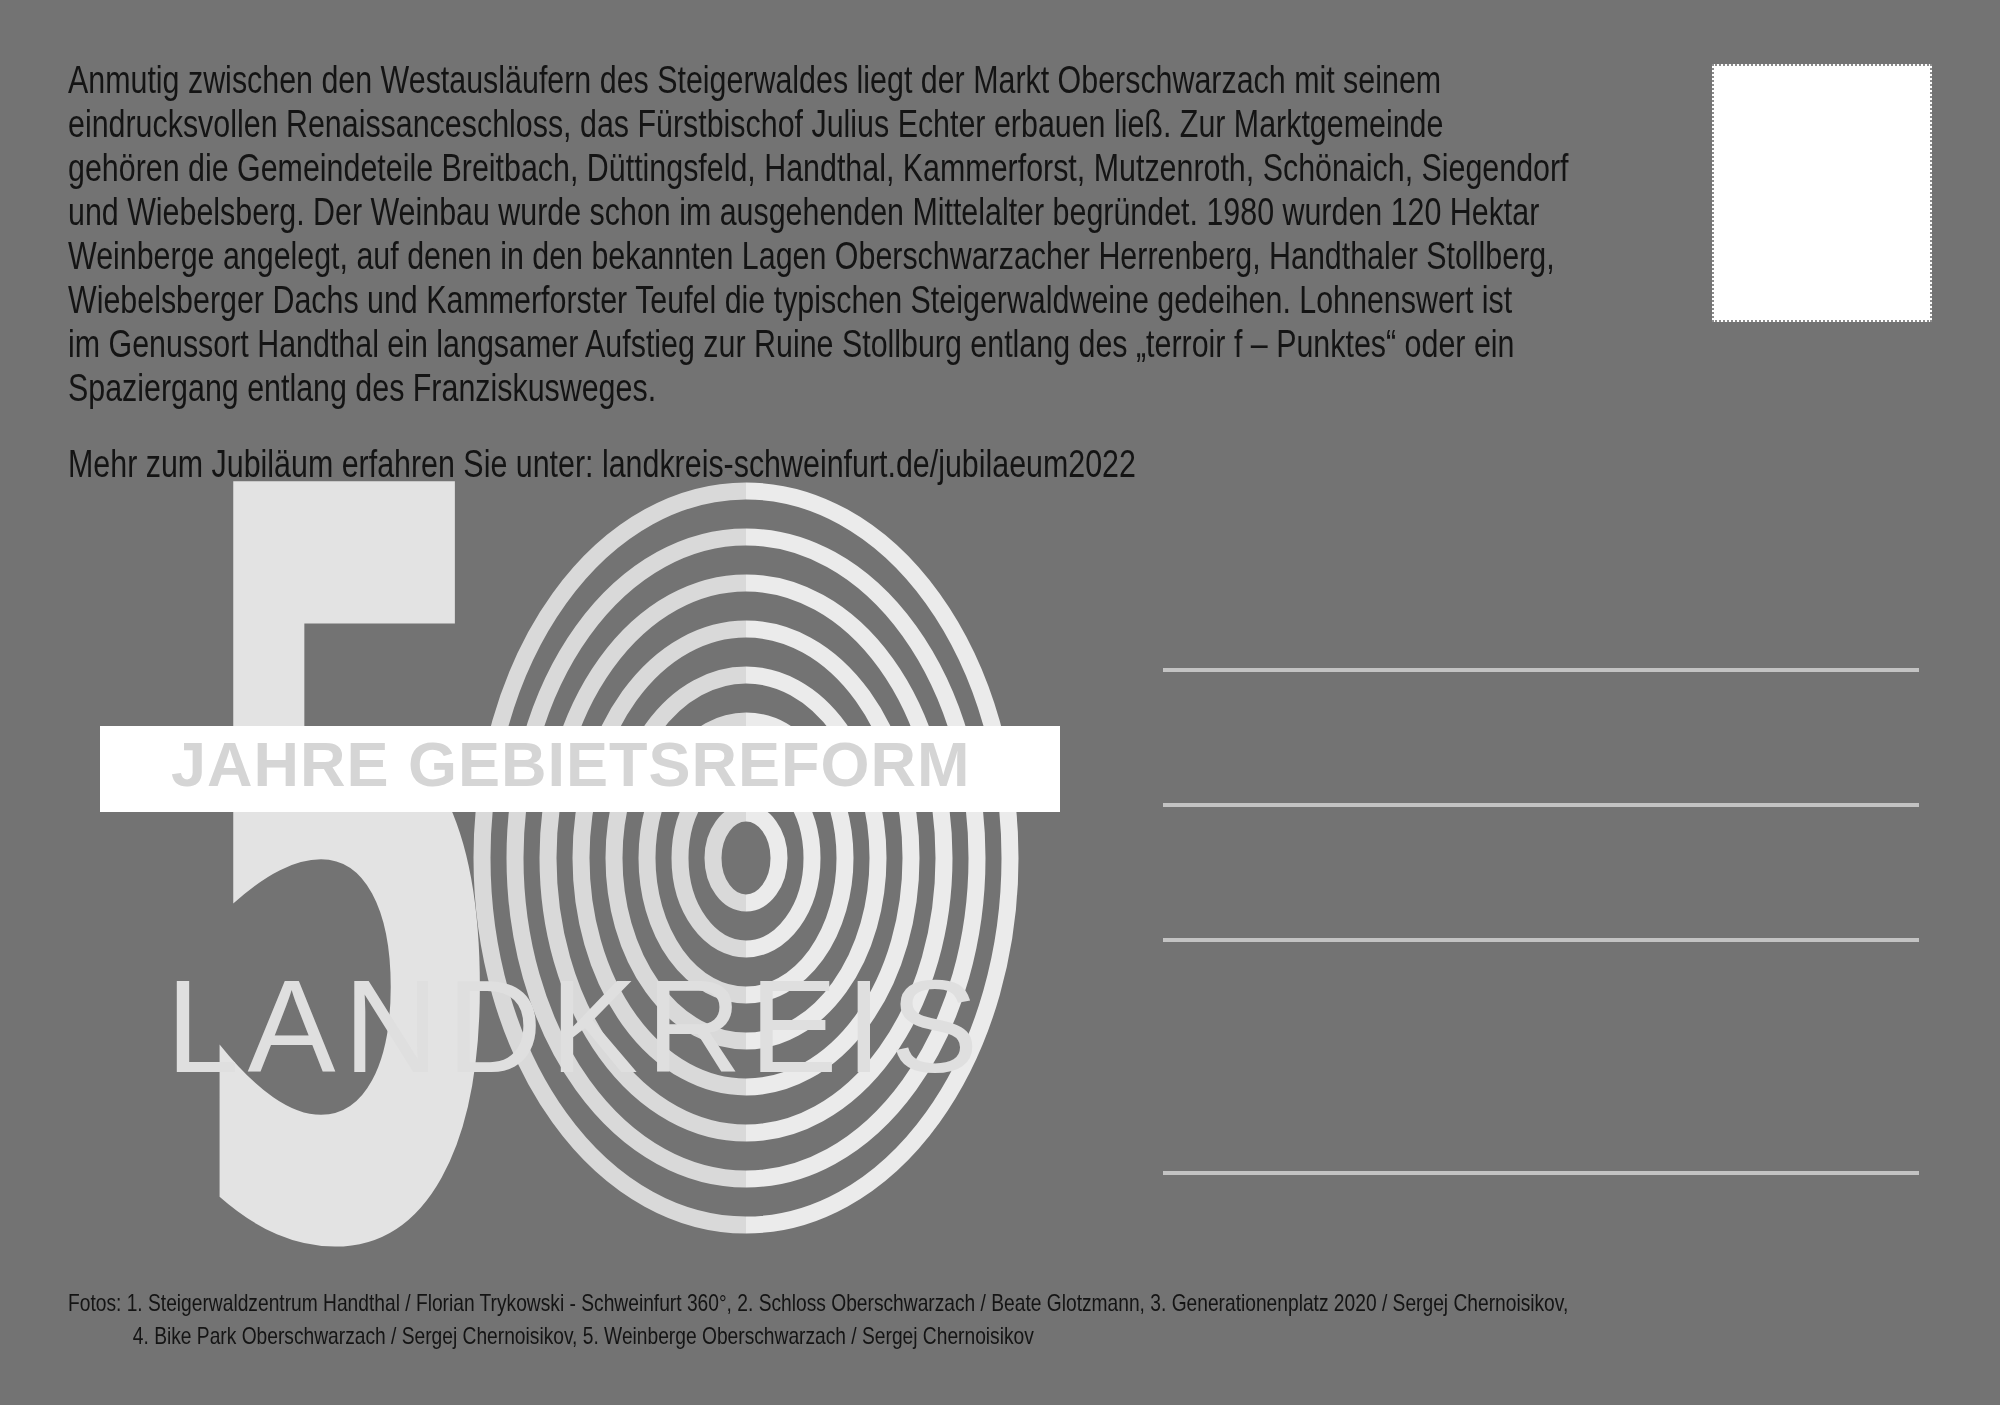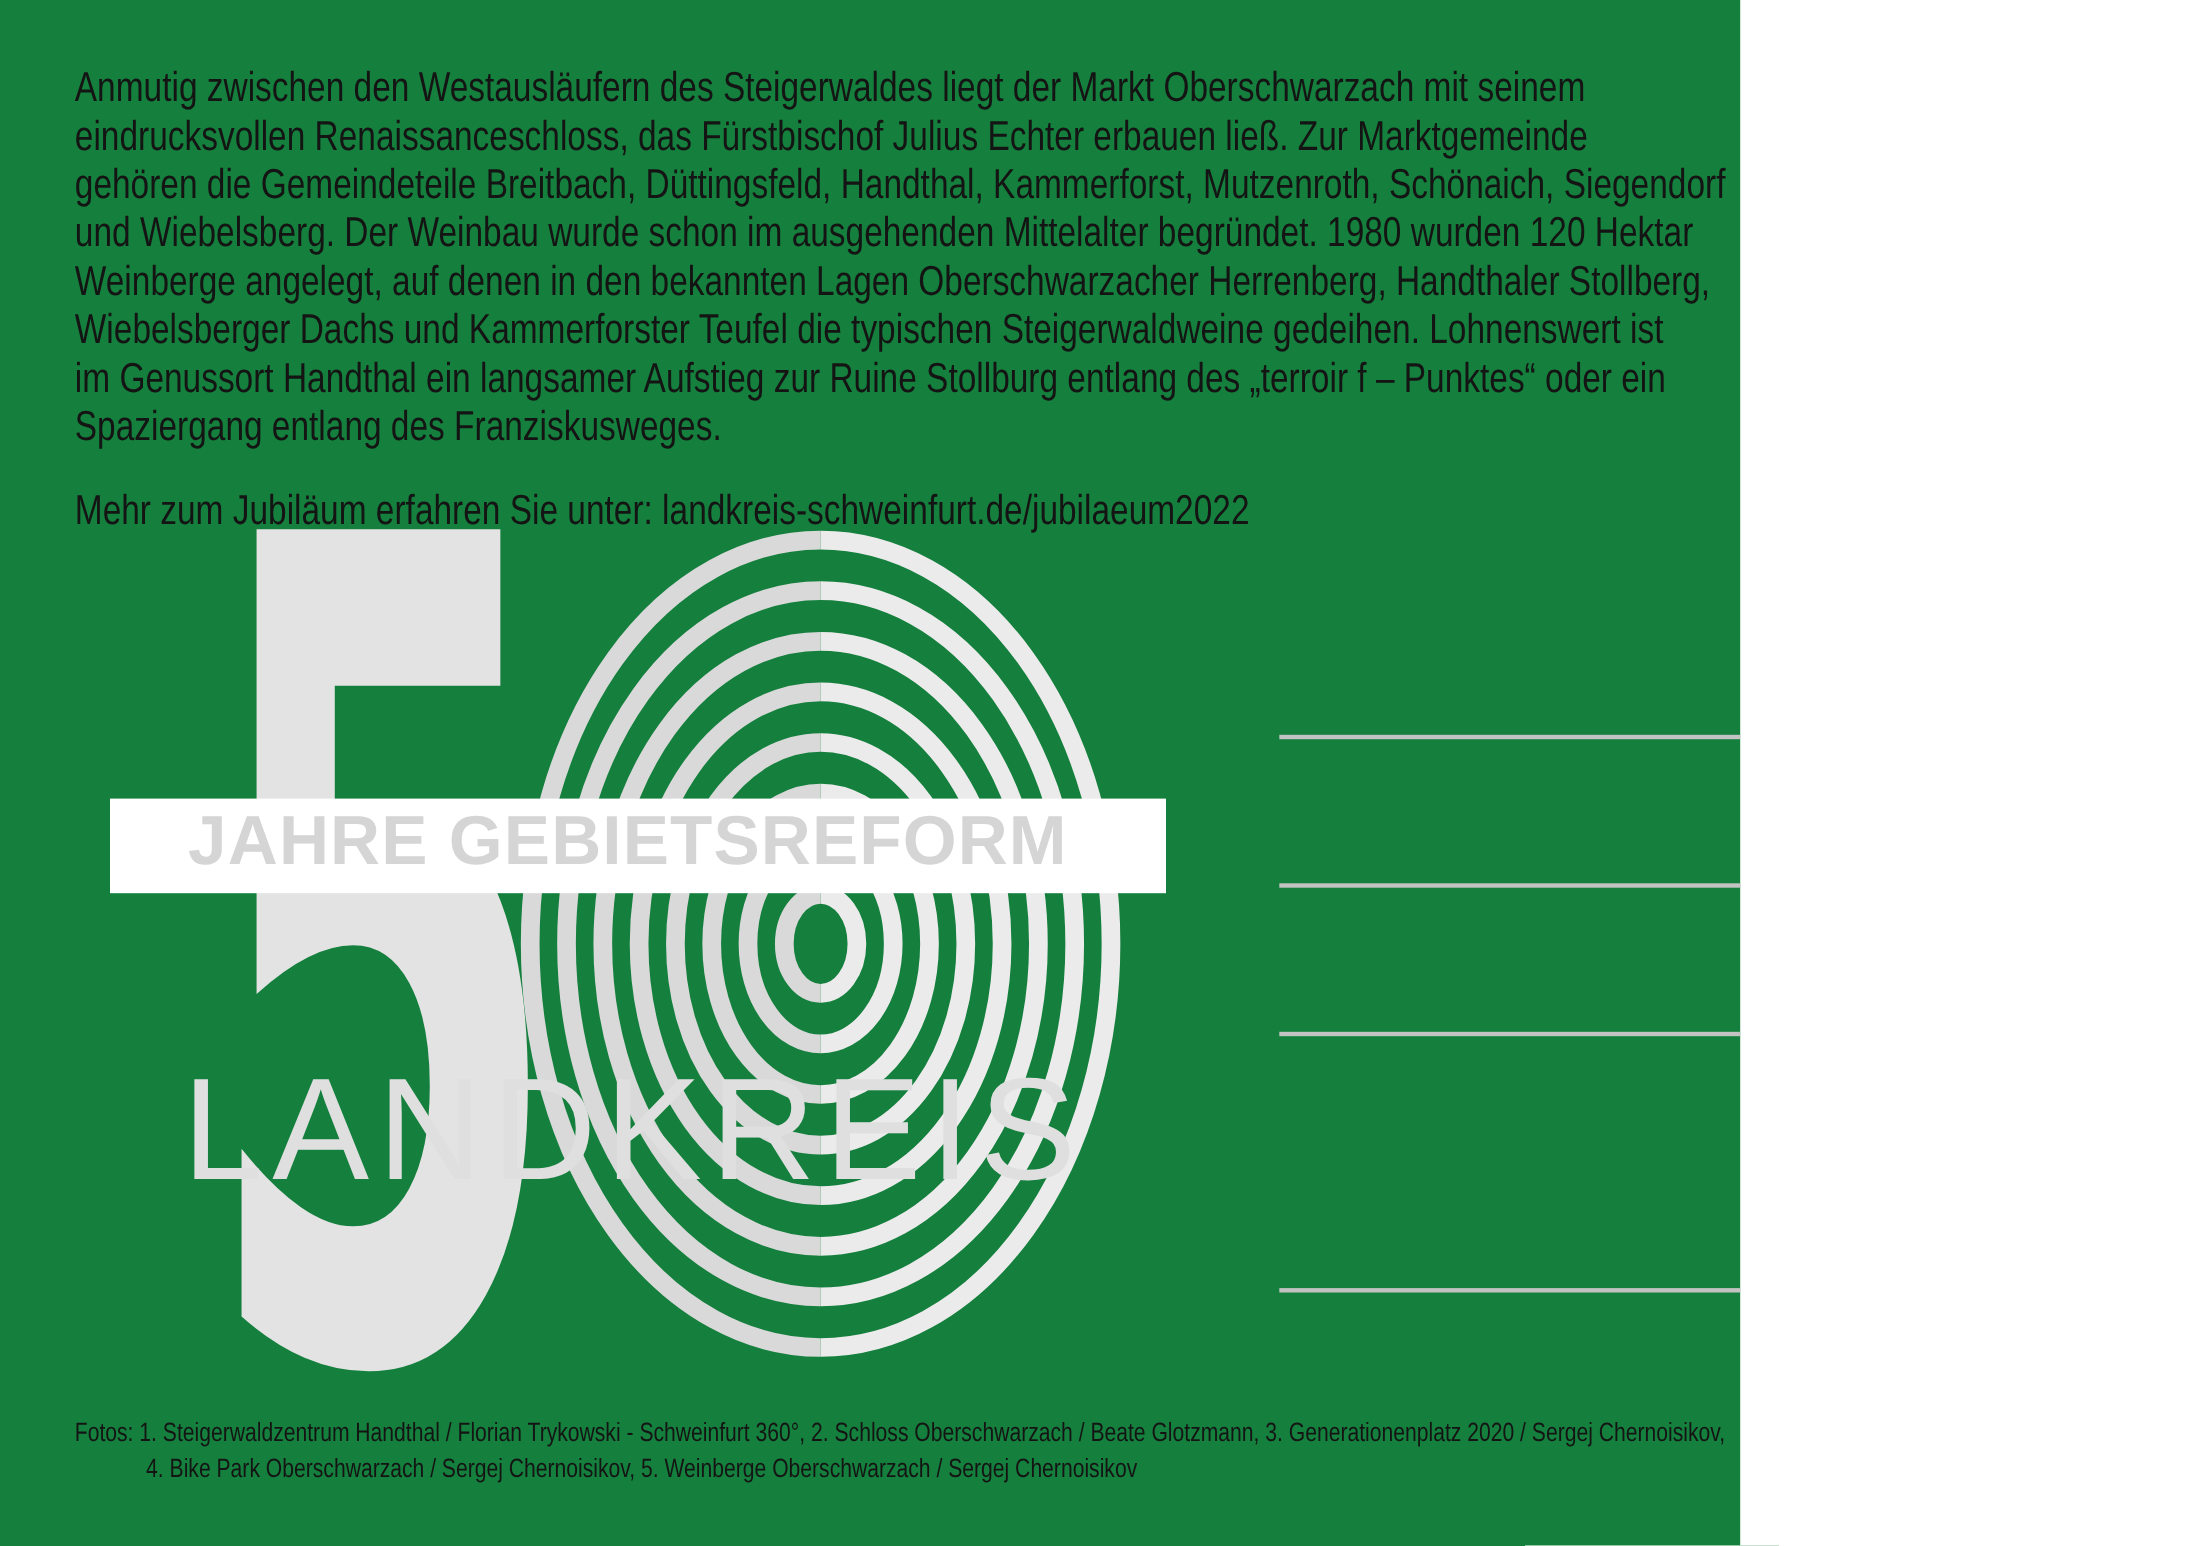--- a/index.html
+++ b/index.html
@@ -1,20 +1,20 @@
 <!DOCTYPE html>
 <html><head>
 <meta charset="utf-8">
 <style>
   html, body { margin: 0; padding: 0; background: #ffffff; }
   .page {
     position: relative;
-    width: 1582px;
+    width: 2000px;
     height: 1405px;
-    background: #15803d;
+    background: #737373;
     overflow: hidden;
     font-family: "Liberation Sans", sans-serif;
     color: #161616;
   }
   .condensed {
     transform: scaleX(0.8);
     transform-origin: 0 0;
     white-space: nowrap;
   }
   .intro {

